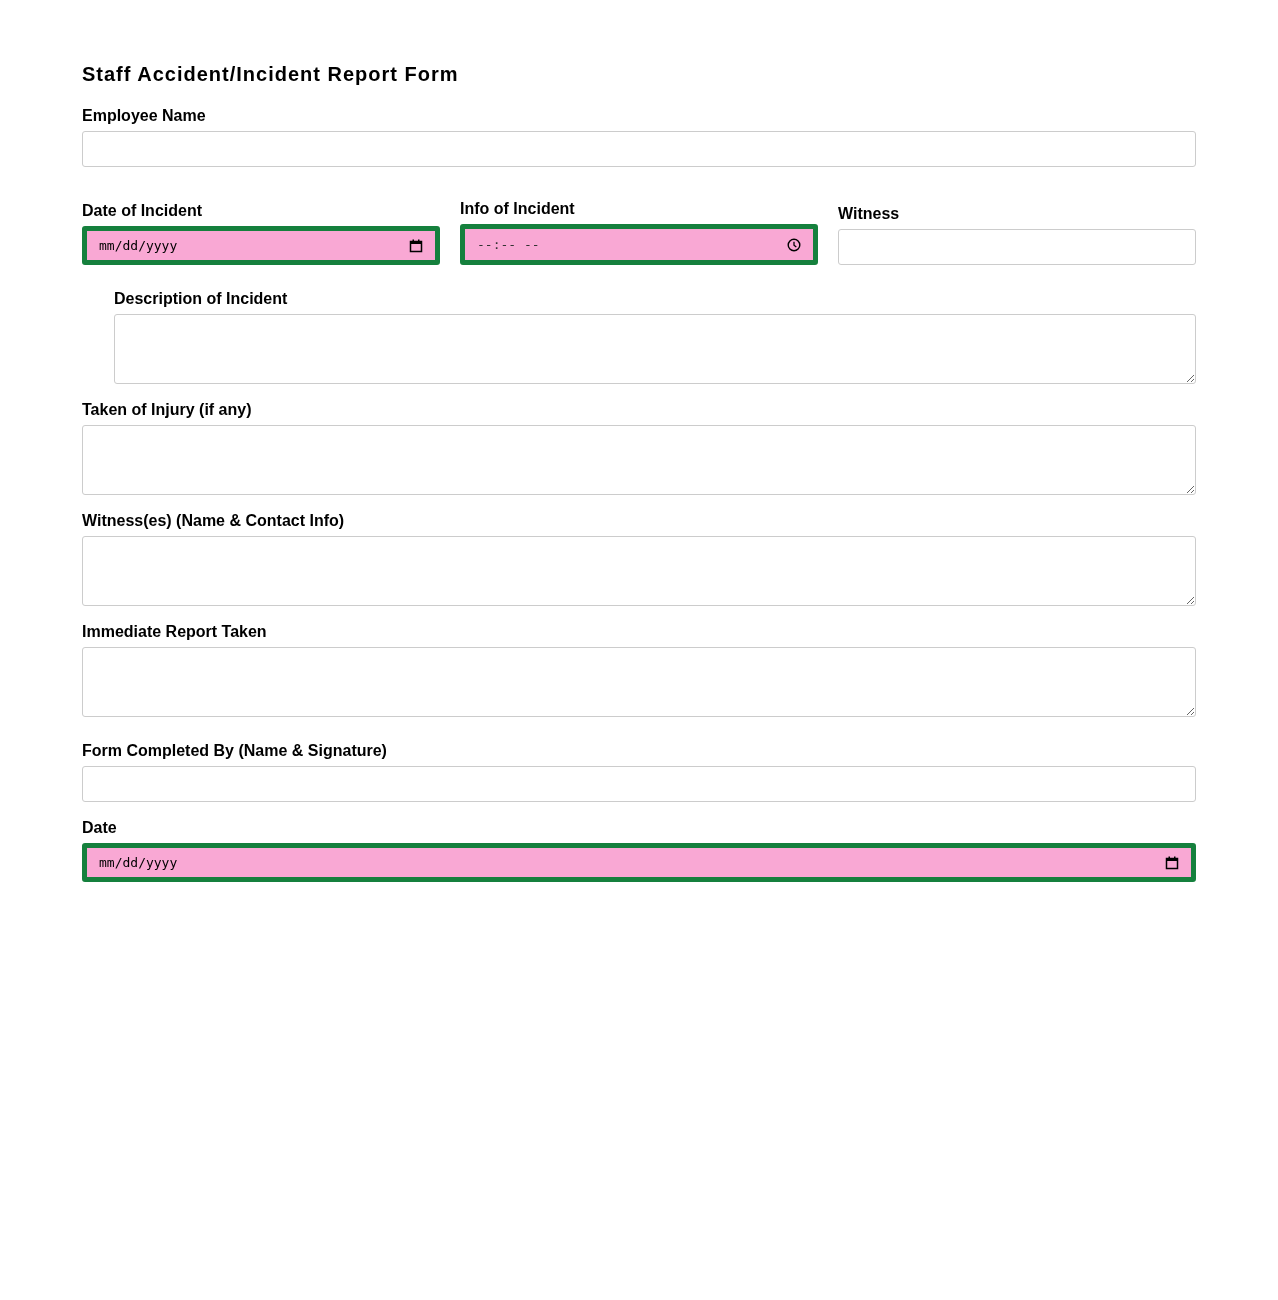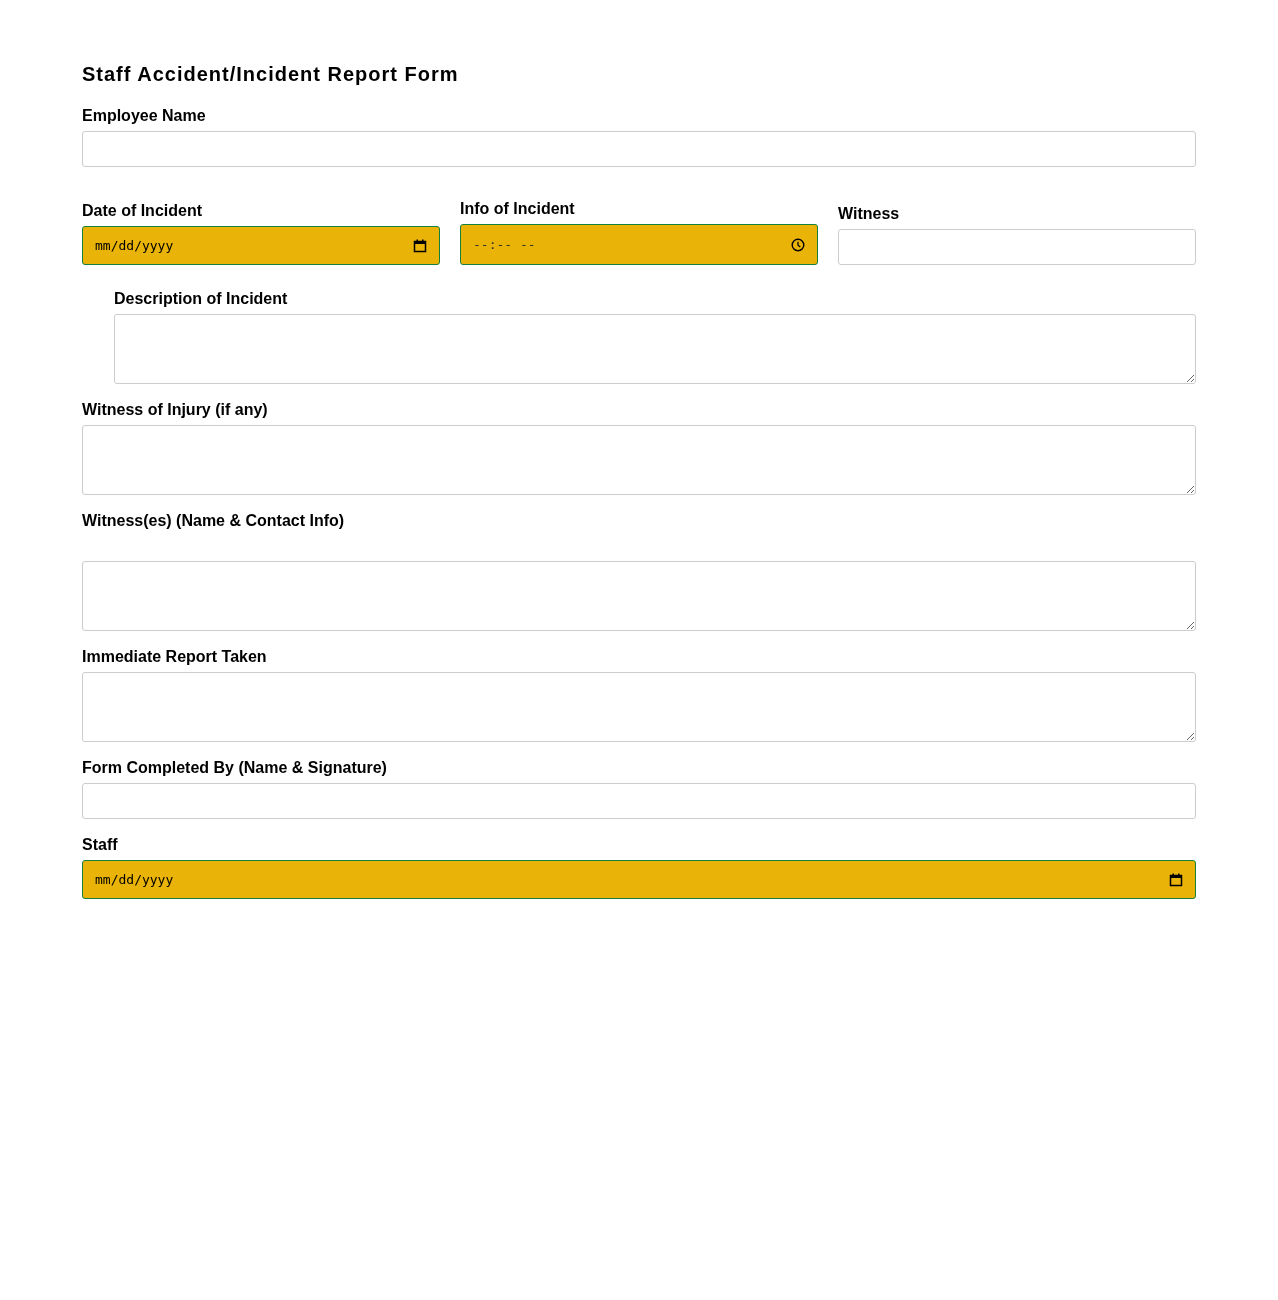--- a/index.html
+++ b/index.html
@@ -37,23 +37,23 @@
       width: 100%;
       height: 36px;
       border: 1px solid #cccccc;
       border-radius: 3px;
       background: #fff;
     }
     .dt-input {
       box-sizing: border-box;
       width: 100%;
       height: 39px;
-      border: 1px solid #15803d;
+      border: 5px solid #15803d;
       border-radius: 3px;
-      background: #eab308;
+      background: #f9a8d4;
       display: flex;
       align-items: center;
       justify-content: space-between;
       padding: 0 11px 0 12px;
       font-family: "DejaVu Sans Mono", "Liberation Mono", monospace;
       font-size: 13px;
       color: #000;
     }
     .dt-input .ph { letter-spacing: 0px; }
     .time-ph { color: #333; letter-spacing: 1px; }
@@ -114,41 +114,41 @@
       <input class="text-input" type="text" style="">
     </div>
   </div>
 
   <div class="field" style="margin-top:24px;padding-left:32px;">
     <label>Description of Incident</label>
     <textarea class="area" style=""></textarea>
   </div>
 
   <div class="field" style="margin-top:16px;">
-    <label>Witness of Injury (if any)</label>
+    <label>Taken of Injury (if any)</label>
     <textarea class="area" style=""></textarea>
   </div>
 
-  <div class="field" style="margin-top:16px;gap:25px;">
+  <div class="field" style="margin-top:16px;">
     <label>Witness(es) (Name &amp; Contact Info)</label>
     <textarea class="area" style=""></textarea>
   </div>
 
   <div class="field" style="margin-top:16px;">
     <label>Immediate Report Taken</label>
     <textarea class="area" style=""></textarea>
   </div>
 
-  <div class="field" style="margin-top:16px;">
+  <div class="field" style="margin-top:24px;">
     <label>Form Completed By (Name &amp; Signature)</label>
     <input class="text-input" type="text" style="">
   </div>
 
   <div class="field" style="margin-top:16px;">
-    <label>Staff</label>
+    <label>Date</label>
     <div class="dt-input">
       <span class="ph">mm/dd/yyyy</span>
       <span class="icon">
         <svg width="14" height="14" viewBox="0 0 14 14">
           <rect x="1.5" y="2.5" width="11" height="10" fill="none" stroke="#000" stroke-width="1.5"></rect>
           <rect x="1.5" y="2.5" width="11" height="2.5" fill="#000"></rect>
           <rect x="3.5" y="0.5" width="1.5" height="3" fill="#000"></rect>
           <rect x="9" y="0.5" width="1.5" height="3" fill="#000"></rect>
         </svg>
       </span>

